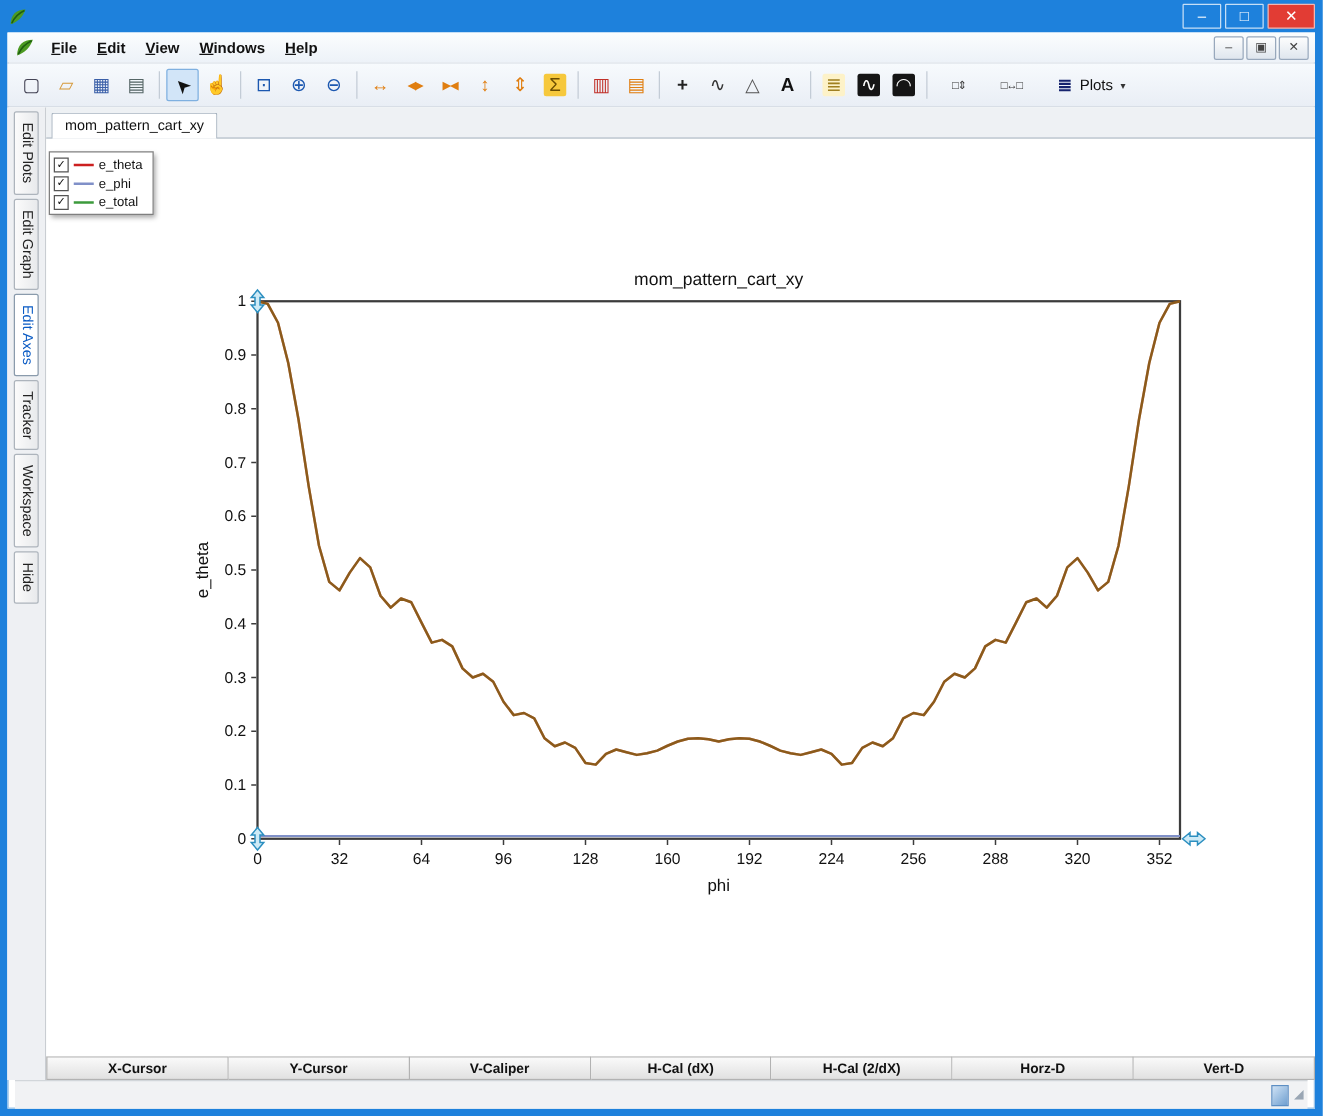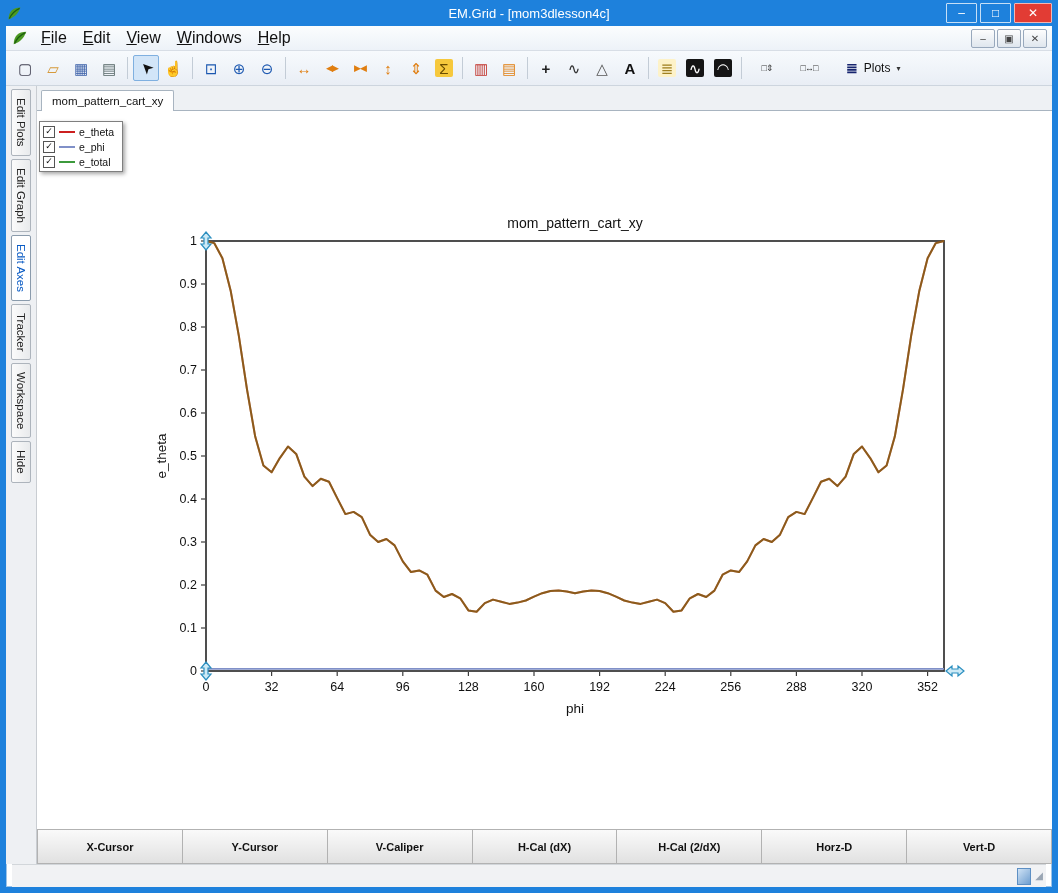--- a/index.html
+++ b/index.html
@@ -11,21 +11,21 @@
   .title-text{position:absolute;left:0;right:0;text-align:center;color:#fff;font-size:13px;}
   .caption-buttons{margin-left:auto;display:flex;gap:3px;z-index:2;align-items:center;}
   .capbtn{min-width:29px;height:18px;display:flex;align-items:center;justify-content:center;color:#fff;font-size:12px;line-height:1;border:1px solid rgba(255,255,255,.75);border-radius:1px;cursor:default;}
   .capbtn.close{background:#e23c34;border-color:#f2b6b2;min-width:36px;}
   
   .body-inner{flex:1;margin:0 6px 6px 6px;background:#fff;display:flex;flex-direction:column;min-height:0;box-shadow:0 0 0 1px #9cc3e8 inset;}
   
   .menubar{height:24px;flex:none;display:flex;align-items:center;background:linear-gradient(#fbfdfe,#edf2f8);border-bottom:1px solid #d8dee6;padding:0 5px;}
   .menu-logo{width:18px;height:18px;margin-right:4px;}
   .menu-items{display:flex;}
-  .menu-item{padding:3px 8px;font-size:16px;color:#111;}
+  .menu-item{padding:3px 8px;font-size:12px;color:#111;font-weight:bold;}
   .mdi-buttons{margin-left:auto;display:flex;}
   .mdibtn{width:22px;height:17px;margin-left:2px;background:linear-gradient(#fdfdfd,#dfe6ee);border:1px solid #98a8bc;border-radius:2px;font-size:10px;display:flex;align-items:center;justify-content:center;color:#444;}
   
   .toolbar{height:34px;flex:none;display:flex;align-items:center;background:linear-gradient(#f7fafd,#e9eef5);border-bottom:1px solid #cdd5de;padding:0 5px;}
   .tbicon{width:24px;height:24px;margin:0 1px;display:flex;align-items:center;justify-content:center;border:1px solid transparent;border-radius:2px;}
   .tbicon.wide{width:38px;}
   .tbicon.sel{background:#d2e5f8;border-color:#7fb0e0;}
   .tbicon .g{line-height:1;font-size:15px;display:inline-block;}
   .tbicon.small .g{font-size:9px;letter-spacing:-1px;}
   .tbicon.bold .g{font-weight:bold;}
@@ -45,21 +45,21 @@
   .canvas{flex:1;position:relative;background:#fff;min-height:0;overflow:hidden;}
   #chart-svg{position:absolute;left:0;top:0;font-family:"Liberation Sans",sans-serif;}
   
   .legend{position:absolute;left:2px;top:10px;background:#fff;border:1px solid #7f7f7f;box-shadow:2px 2px 4px rgba(0,0,0,.35);padding:3px 8px 3px 3px;display:flex;flex-direction:column;gap:2px;}
   .leg-row{display:flex;align-items:center;gap:4px;height:13px;}
   .leg-cb{width:10px;height:10px;border:1px solid #555;background:#fff;font-size:9px;line-height:9px;text-align:center;color:#111;flex:none;}
   .leg-line{width:16px;height:0;border-top:2px solid #000;flex:none;}
   .leg-label{font-size:10.5px;color:#111;}
   
   .readout{flex:none;display:flex;flex-direction:column;}
-  .readout-row{display:flex;height:35px;}
+  .readout-row{display:flex;height:19px;}
   .ro-cell{flex:1;border:1px solid #b2b2b2;border-left:none;display:flex;align-items:center;justify-content:center;font-size:11px;color:#111;}
   .ro-cell:first-child{border-left:1px solid #b2b2b2;}
   .readout-row.header .ro-cell{background:linear-gradient(#fafafa,#e1e1e1);font-weight:bold;}
   .readout-row.values .ro-cell{background:#fff;border-top:none;}
   
   .statusbar{height:22px;flex:none;margin:0 6px;background:#f1f2f4;border-top:1px solid #d2d6da;display:flex;align-items:center;justify-content:flex-end;padding-right:3px;gap:4px;}
   .status-accent{width:12px;height:15px;background:linear-gradient(135deg,#cfe2f5,#6f9fd0);border:1px solid #5d8fc4;}
   .grip{color:#9aa6b4;font-size:10px;line-height:1;}
 </style>
 </head>
@@ -67,21 +67,20 @@
 
 <div class="window">
 
   <div class="titlebar">
     <span class="app-icon">
       <svg viewBox="0 0 20 20" width="17" height="17">
           <path d="M3,17 C3,8 8,3 17,3 C14,10.5 10.5,14 3,17 Z" fill="#4c9a22"></path>
           <path d="M4,16 C6.5,10.5 10.5,6.5 16,4" stroke="#1e5e10" fill="none" stroke-width="1.4"></path>
         </svg>
     </span>
-    <div class="title-text">EM.Grid - [mom3dlesson4c]</div>
     <div class="caption-buttons">
         <div class="capbtn">–</div>
         <div class="capbtn">□</div>
         <div class="capbtn close">✕</div>
       </div>
   </div>
 
   <div class="body-inner">
 
     <div class="menubar">

